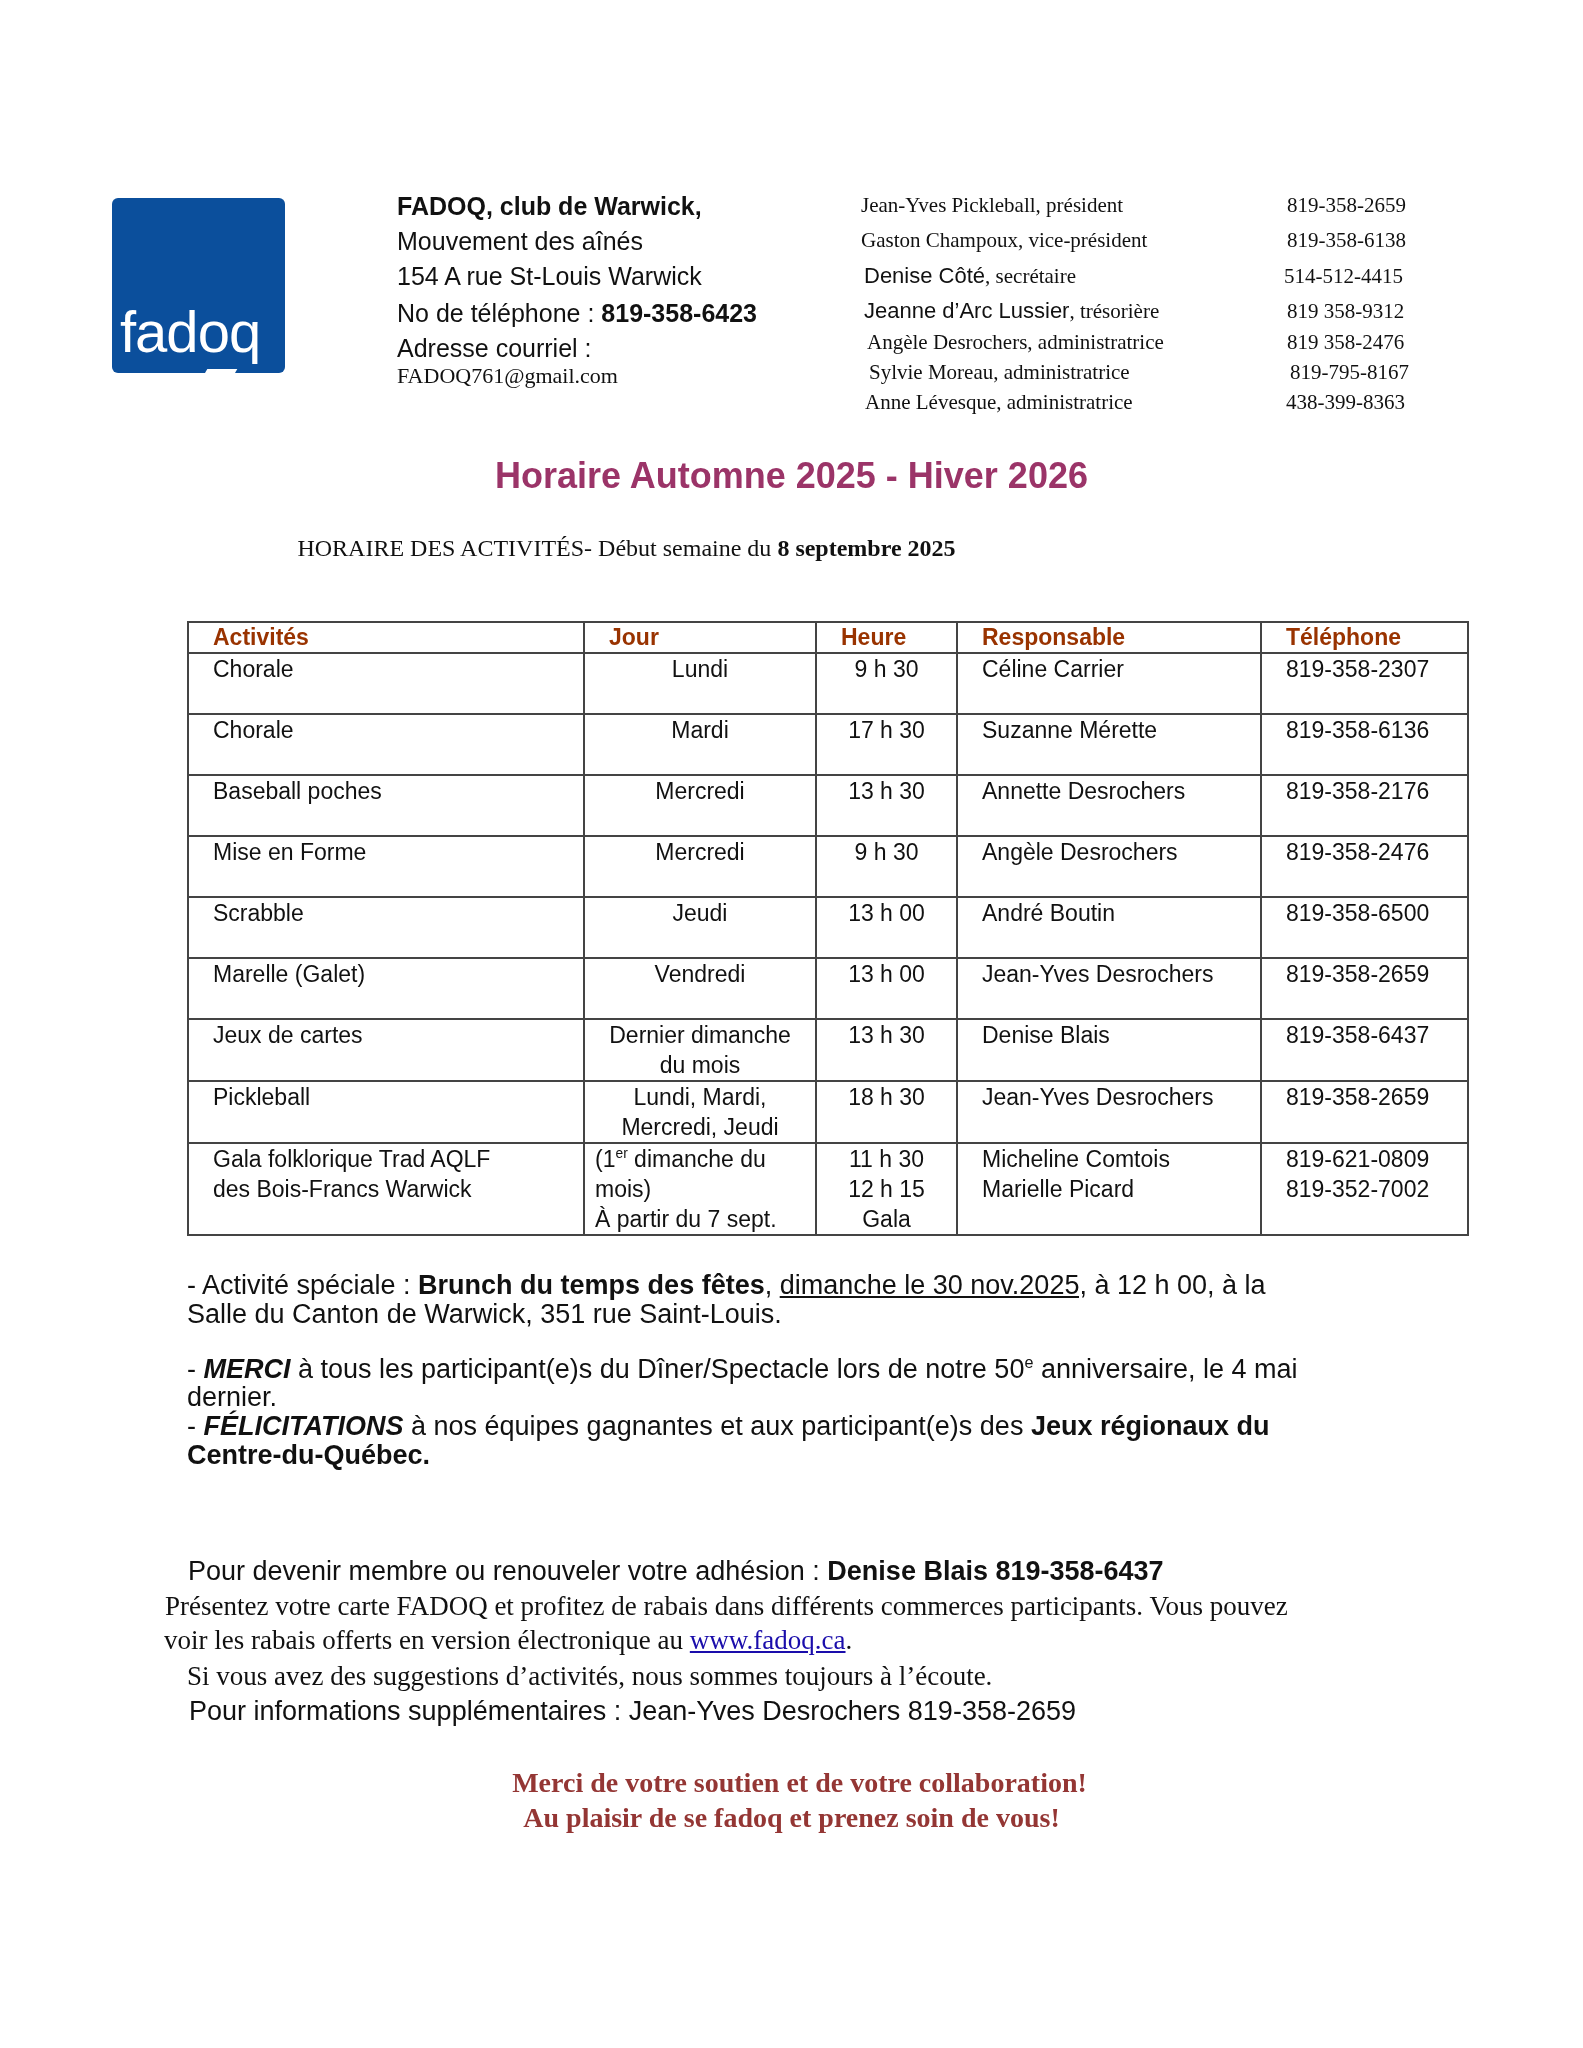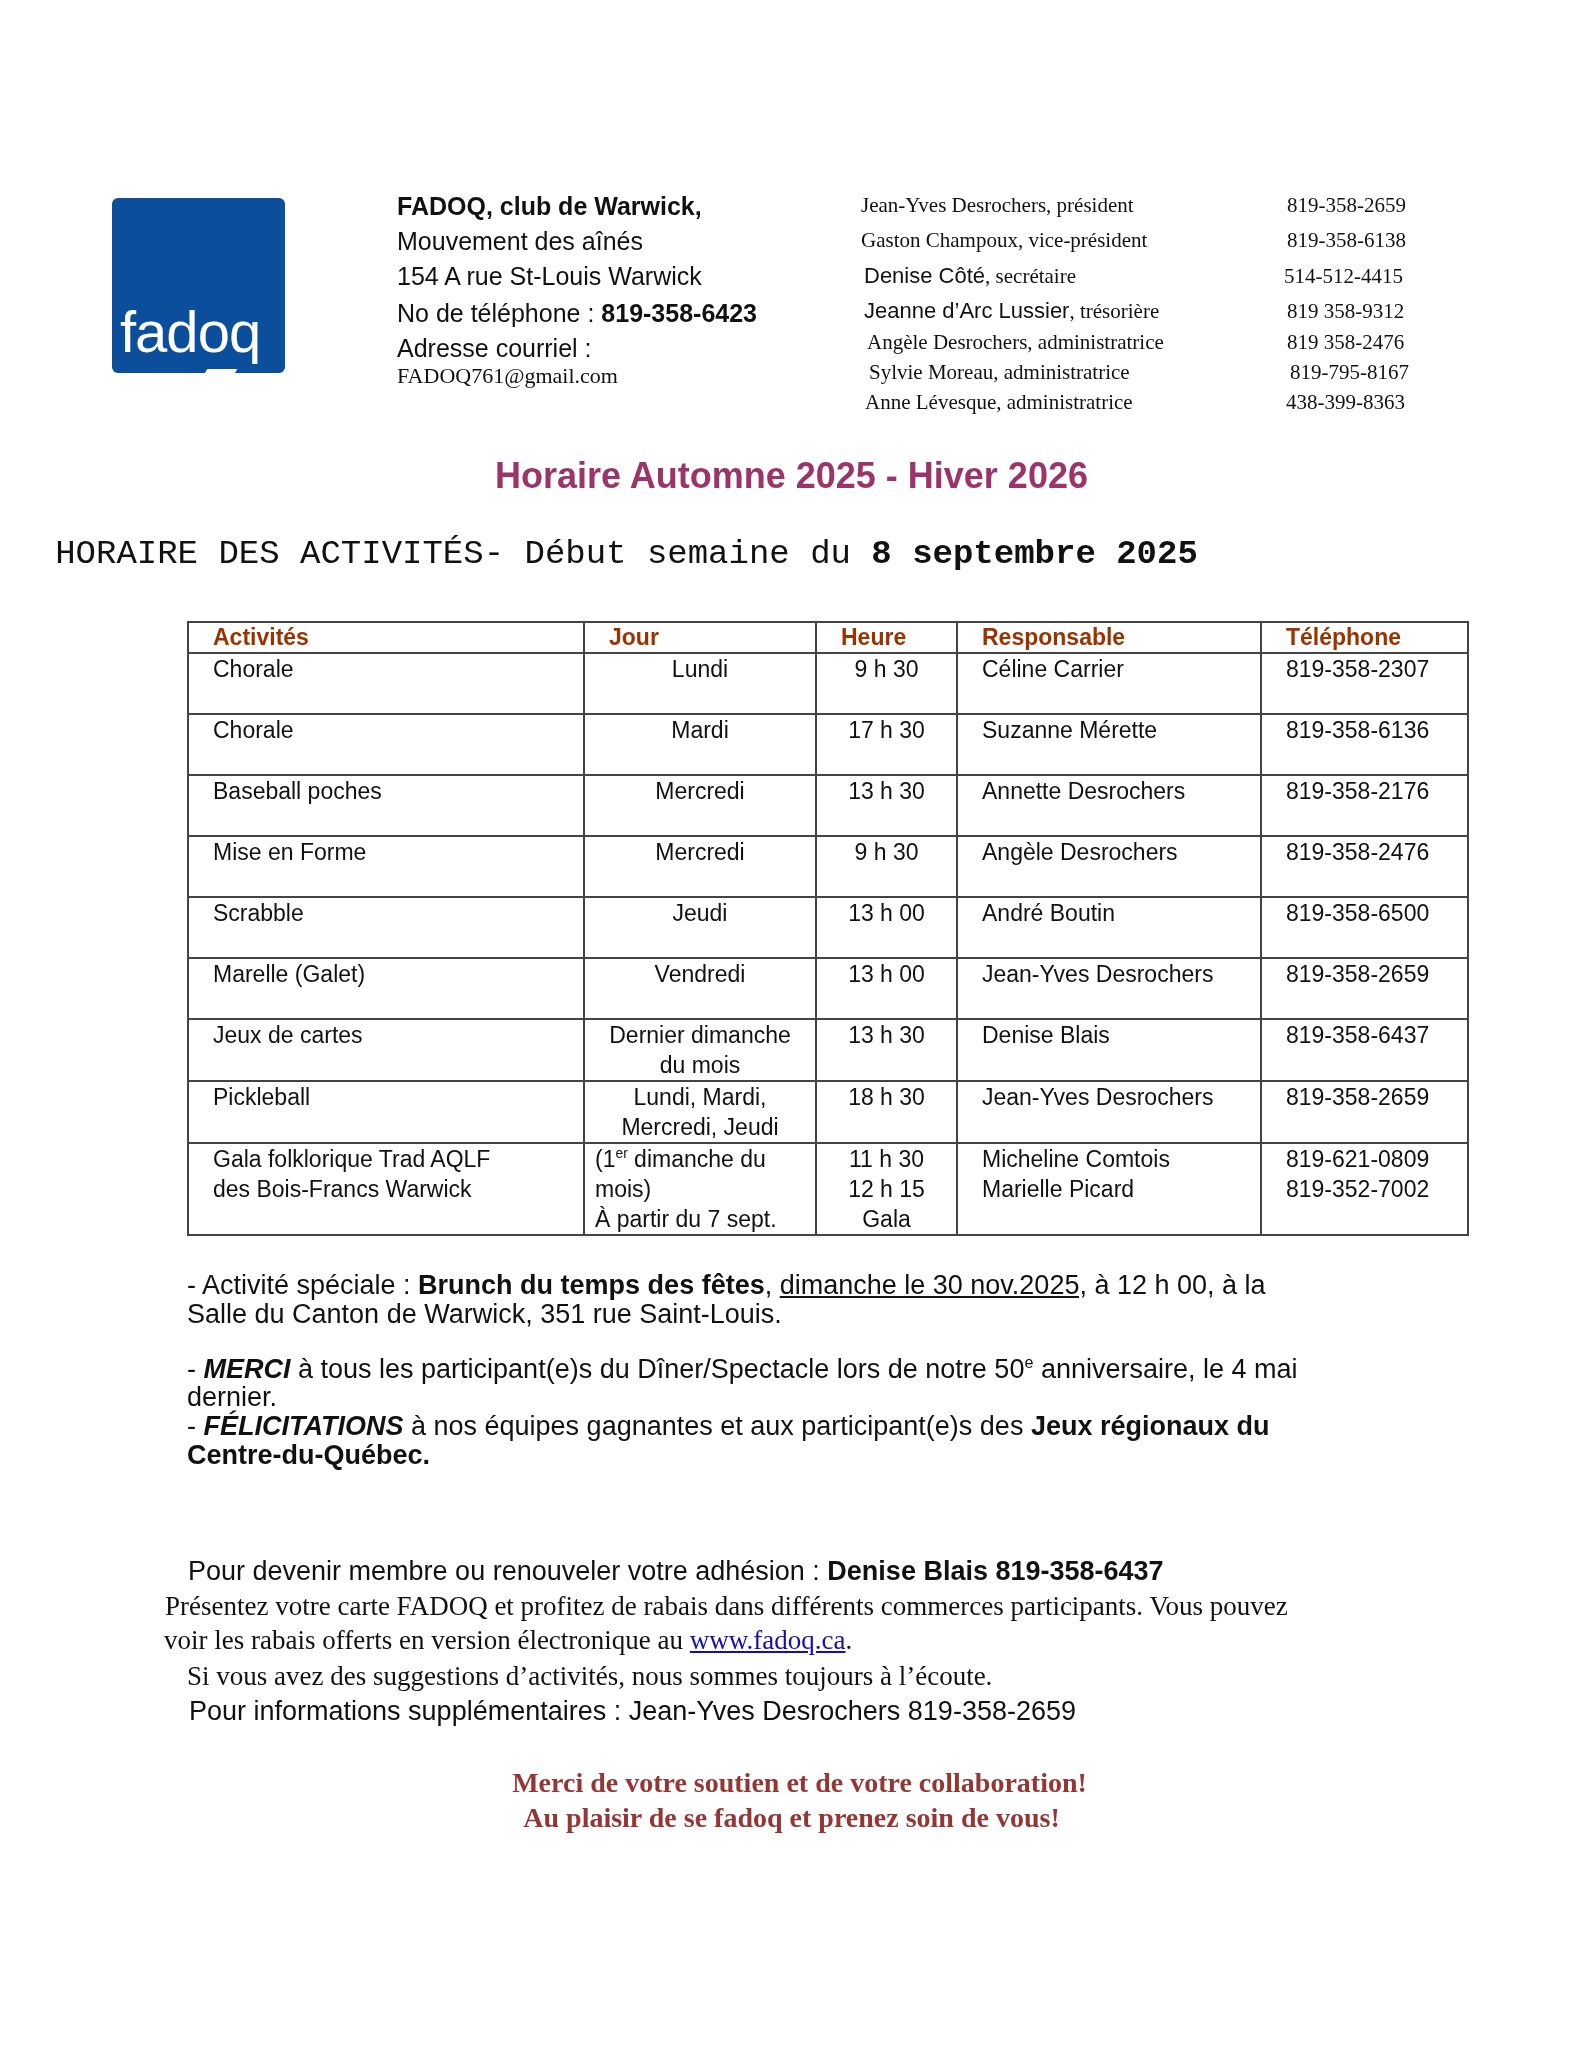--- a/index.html
+++ b/index.html
@@ -11,21 +11,21 @@
   
   #logo { position:absolute; left:112px; top:198px; width:173px; height:175px; background:#0b4f9c; border-radius:6px; }
   #logo .word { position:absolute; left:8px; bottom:12px; color:#ffffff; font-family:"Liberation Sans", sans-serif; font-size:58px; letter-spacing:-1px; line-height:1; }
   #logo .notch { position:absolute; right:50px; bottom:-4px; width:30px; height:8px; background:#ffffff; transform:skewX(-30deg); }
 
   .hdr-left { font-size:25px; line-height:1; }
   .hdr-right-name { font-size:21px; line-height:1; }
   .hdr-right-phone { font-size:21px; line-height:1; }
 
   #title-season { left:0; width:1583px; text-align:center; top:455px; font-size:36px; font-weight:bold; color:#9b3468; font-family:"Liberation Sans", sans-serif; }
-  #title-activities { left:0; width:1253px; text-align:center; top:535px; font-size:34px; font-family:Liberation Mono, monospace; color:#111; }
+  #title-activities { left:0; width:1253px; text-align:center; top:535px; font-size:24px; font-family:Liberation Serif, serif; color:#111; }
 
   table#schedule { position:absolute; left:187px; top:621px; border-collapse:collapse; font-family:"Liberation Sans", sans-serif; font-size:23px; color:#111; table-layout:fixed; }
   #schedule th, #schedule td { border:2px solid #444; padding:0 24px; vertical-align:top; line-height:30px; }
   #schedule th { color:#993300; font-weight:bold; text-align:left; height:29px; line-height:29px; }
   #schedule td { height:59px; }
   #schedule tr.r-tall td { height:89px; }
   #schedule td.c { text-align:center; }
   #schedule td.l { text-align:left; padding-left:10px; }
   sup { font-size:60%; line-height:0; vertical-align:super; }
 
@@ -45,21 +45,21 @@
 
 <div class="abs hdr-left" style="left:397px; top:194px; font-weight:bold;">FADOQ, club de Warwick,</div>
 <div class="abs hdr-left" style="left:397px; top:229px;">Mouvement des aînés</div>
 <div class="abs hdr-left" style="left:397px; top:264px;">154 A rue St-Louis  Warwick</div>
 <div class="abs hdr-left" style="left:397px; top:301px;">
   <span>No de téléphone : </span><b>819-358-6423</b>
 </div>
 <div class="abs hdr-left" style="left:397px; top:336px;">Adresse courriel :</div>
 <div class="abs serif" style="left:397px; top:365px; font-size:22px; line-height:1;">FADOQ761@gmail.com</div>
 
-<div class="abs serif hdr-right-name" style="left:861px; top:195px;">Jean-Yves Desrochers, président</div>
+<div class="abs serif hdr-right-name" style="left:861px; top:195px;">Jean-Yves Pickleball, président</div>
 <div class="abs serif hdr-right-phone" style="left:1287px; top:195px;">819-358-2659</div>
 
 <div class="abs serif hdr-right-name" style="left:861px; top:230px;">Gaston Champoux, vice-président</div>
 <div class="abs serif hdr-right-phone" style="left:1287px; top:230px;">819-358-6138</div>
 
 <div class="abs hdr-right-name" style="left:864px; top:265px;">
   <span class="sans" style="font-size:22px;">Denise Côté</span><span class="serif">, secrétaire</span>
 </div>
 <div class="abs serif hdr-right-phone" style="left:1284px; top:266px;">514-512-4415</div>
 

